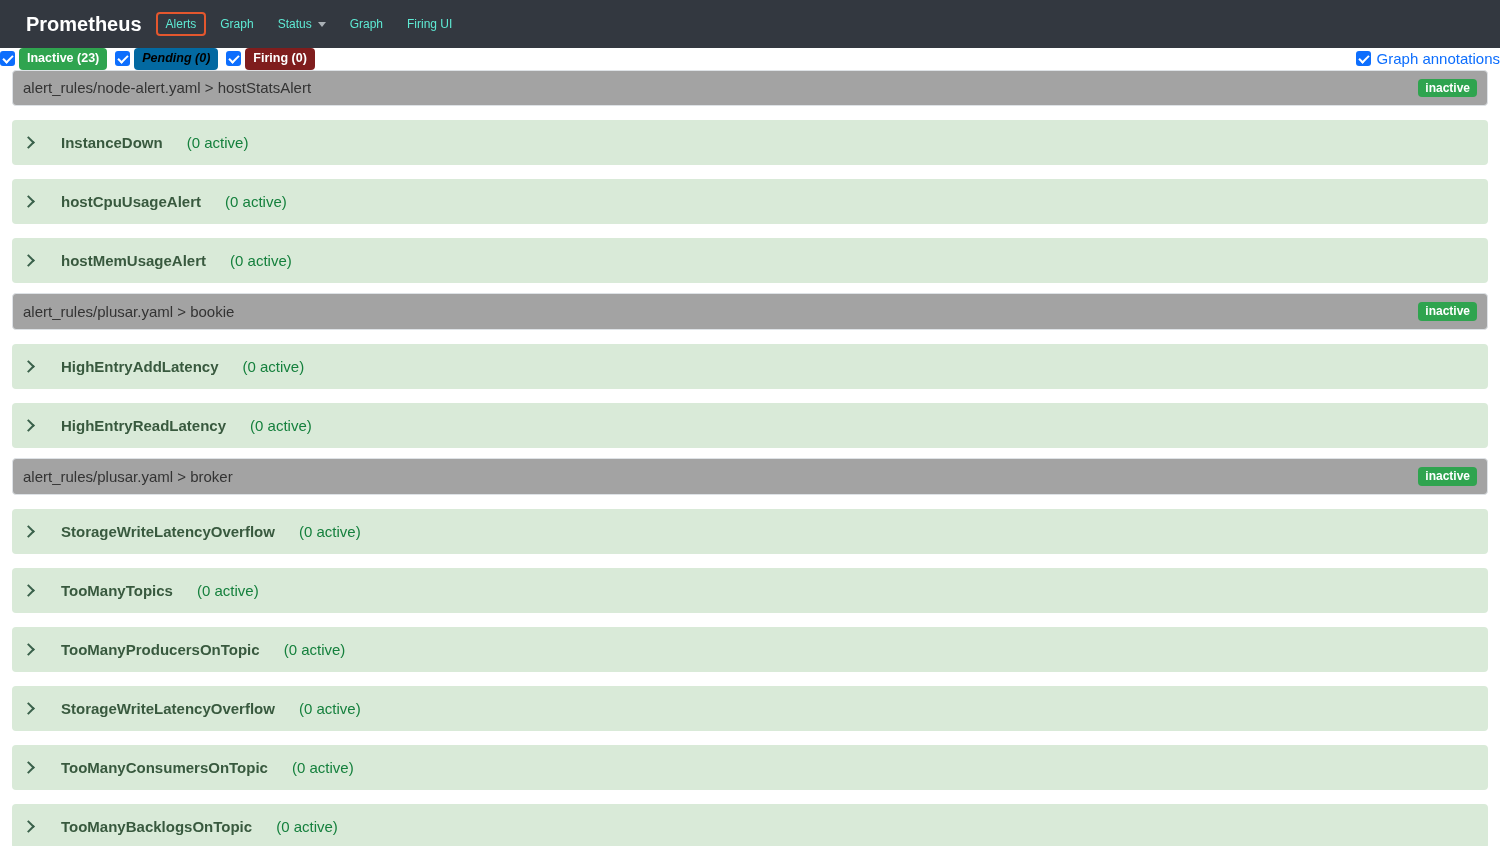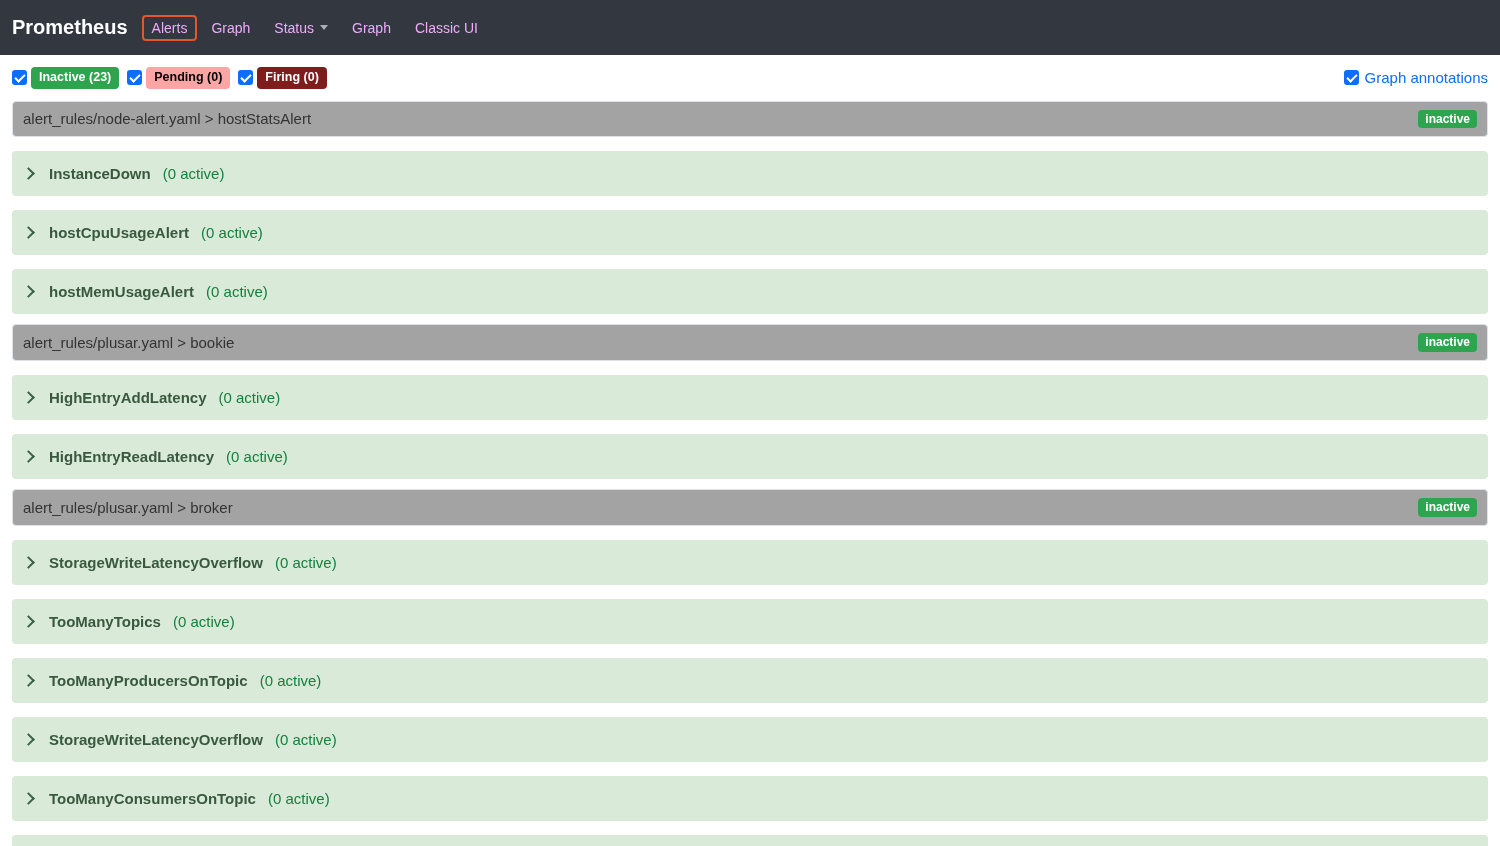--- a/index.html
+++ b/index.html
@@ -7,58 +7,57 @@
       font-family: -apple-system, BlinkMacSystemFont, "Segoe UI", Helvetica, Arial, sans-serif;
       background: #fff;
       color: #212529;
       font-size: 15px;
     }
     .navbar {
       background: #333840;
       color: #fff;
       display: flex;
       align-items: center;
-      padding: 0 4px;
-      height: 55px;
+      padding: 0 18px;
+      height: 48px;
     }
     .navbar .brand {
       font-weight: 600;
       font-size: 20px;
       color: #fff;
       padding: 0 8px;
       margin-right: 4px;
     }
     .navbar .navitem {
-      color: #f0abfc;
+      color: #5eead4;
       padding: 5px 10px;
       margin: 0 2px;
       cursor: pointer;
       display: flex;
       align-items: center;
       gap: 4px;
-      font-size: 14px;
+      font-size: 12px;
     }
     .navbar .navitem.highlight {
       border: 2px solid #e4572e;
       border-radius: 4px;
       padding: 3px 8px;
     }
     .caret {
       display: inline-block;
       width: 0; height: 0;
       border-left: 4px solid transparent;
       border-right: 4px solid transparent;
       border-top: 5px solid #aab0b6;
       vertical-align: middle;
       margin-left: 2px;
     }
     .filters {
       display: flex;
       align-items: center;
-      padding: 12px;
       gap: 8px;
       flex-wrap: wrap;
     }
     .filters .left { display: flex; align-items: center; gap: 8px; }
     .filters .right { margin-left: auto; display: flex; align-items: center; gap: 6px; color: #0d6efd; }
     .filter-item { display: flex; align-items: center; gap: 4px; }
     input[type="checkbox"].cbx {
       appearance: none;
       width: 15px; height: 15px;
       background: #0d6efd;
@@ -78,21 +77,21 @@
     .badge {
       display: inline-block;
       padding: 2px 8px;
       border-radius: 4px;
       font-size: 12.5px;
       font-weight: 700;
       color: #fff;
       line-height: 1.4;
     }
     .badge.green { background: #2fa44f; }
-    .badge.yellow { background: #fca5a5; color: #000; font-weight: 700; }
+    .badge.yellow { background: #0369a1; color: #000; font-weight: 700; font-style: italic; }
     .badge.red { background: #7f1d1d; }
     .badge.mini { font-size: 12px; padding: 1px 7px; }
     .content { padding: 0 12px 12px 12px; }
     .group-header {
       border: 1px solid #dee2e6;
       border-radius: 4px;
       padding: 8px 10px;
       display: flex;
       align-items: center;
       justify-content: space-between;
@@ -104,21 +103,21 @@
     }
     .group-header:first-child { margin-top: 0; }
     .rule-row {
       background: #d9ead8;
       color: #3a614b;
       border-radius: 4px;
       padding: 14px 12px;
       margin-top: 14px;
       display: flex;
       align-items: center;
-      gap: 12px;
+      gap: 24px;
       cursor: pointer;
     }
     .rule-row .name { font-weight: 700; color: #38593e; }
     .rule-row .count { color: #15803d; font-weight: 400; }
     .chev {
       width: 9px; height: 9px;
       border-right: 2.3px solid #3a614b;
       border-bottom: 2.3px solid #3a614b;
       transform: rotate(-45deg);
       display: inline-block;
@@ -131,21 +130,21 @@
 
 <div class="navbar">
   <div class="brand">Prometheus</div>
   <div class="navitem highlight">Alerts</div>
   <div class="navitem">Graph</div>
   <div class="navitem">
     <span>Status</span>
     <span class="caret"></span>
   </div>
   <div class="navitem">Graph</div>
-  <div class="navitem">Classic UI</div>
+  <div class="navitem">Firing UI</div>
 </div>
 
 <div class="filters">
   <div class="left">
     <div class="filter-item">
       <input type="checkbox" class="cbx" checked="" style="">
       <span class="badge green">Inactive (23)</span>
     </div>
     <div class="filter-item">
       <input type="checkbox" class="cbx" checked="" style="">

